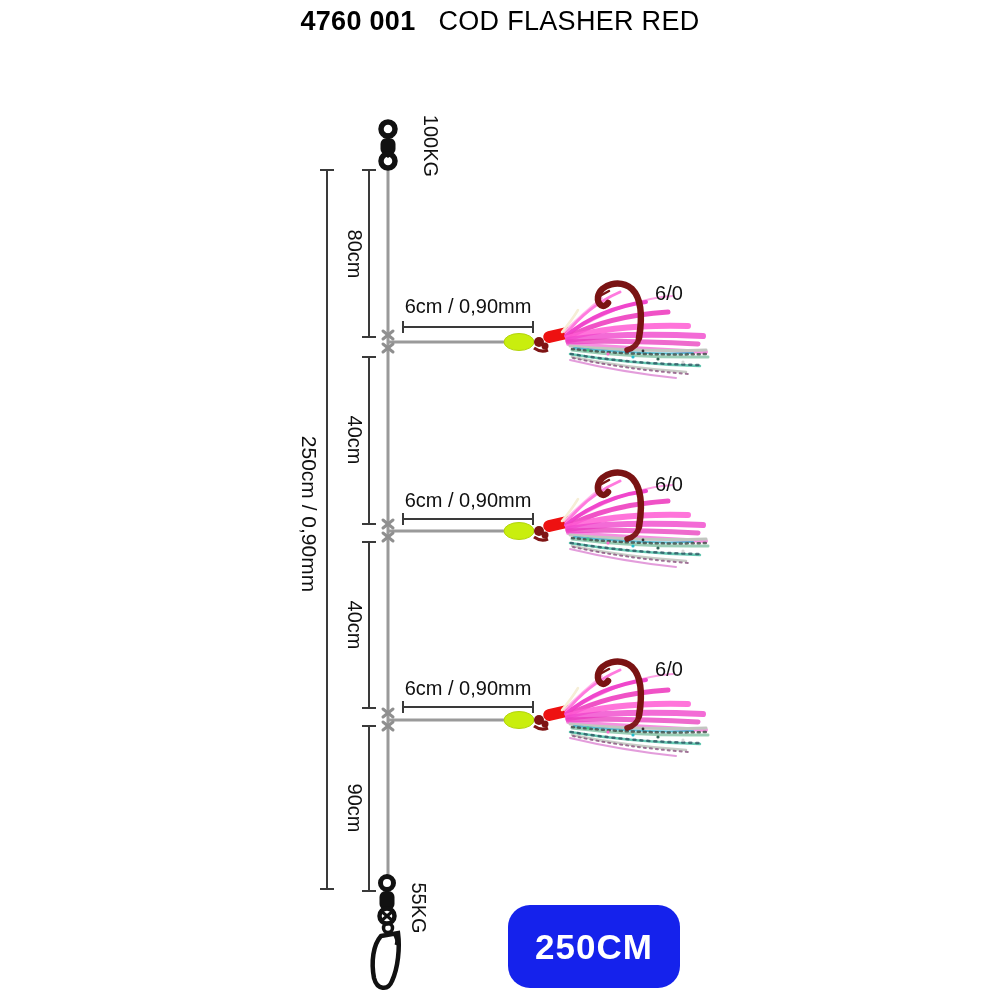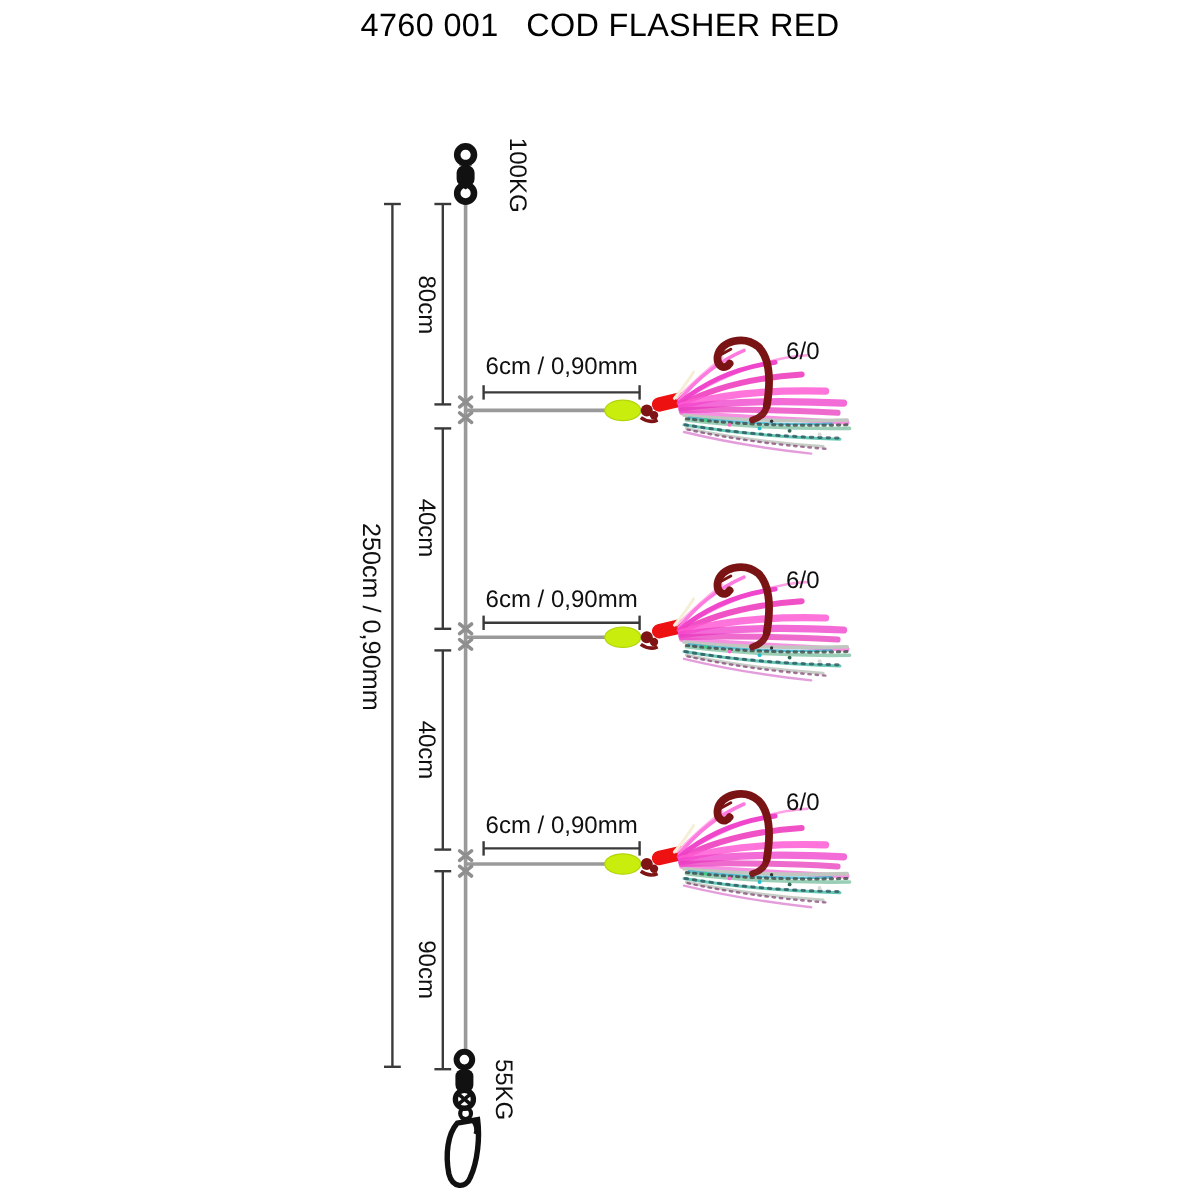--- a/index.html
+++ b/index.html
@@ -1,20 +1,20 @@
 <!DOCTYPE html>
 <html><head>
 <meta charset="utf-8">
 <style>
   html,body{margin:0;padding:0;background:#fff;}
   .page{position:relative;width:1000px;height:1000px;background:#ffffff;overflow:hidden;
         font-family:"Liberation Sans",sans-serif;color:#000;}
   .title{position:absolute;top:6px;left:0;width:100%;text-align:center;
          font-size:27px;letter-spacing:.3px;white-space:nowrap;}
-  .title .code{font-weight:normal;margin-right:23px;}
+  .title .code{font-weight:bold;margin-right:23px;}
   .rig-svg{position:absolute;left:0;top:0;}
   .lbl{position:absolute;transform:translate(-50%,-50%);font-size:20px;color:#101010;
        white-space:nowrap;line-height:1;}
   .v{writing-mode:vertical-rl;}
   .lbl-mainline{font-size:21px;}
   .badge{position:absolute;left:508px;top:905px;width:172px;height:83px;
          background:#1522ec;border-radius:22px;display:flex;align-items:center;justify-content:center;
          color:#fff;font-weight:bold;font-size:35px;letter-spacing:1px;}
 </style>
 </head>
@@ -169,14 +169,15 @@
   <div class="lbl v" style="left:355px;top:808px;">90cm</div>
 
   <div class="lbl" style="left:468px;top:306px;">6cm / 0,90mm</div>
   <div class="lbl" style="left:468px;top:500px;">6cm / 0,90mm</div>
   <div class="lbl" style="left:468px;top:688px;">6cm / 0,90mm</div>
 
   <div class="lbl" style="left:669px;top:293px;">6/0</div>
   <div class="lbl" style="left:669px;top:484px;">6/0</div>
   <div class="lbl" style="left:669px;top:669px;">6/0</div>
 
+  <div class="badge">250CM</div>
 
 </div>
 
 </body></html>

